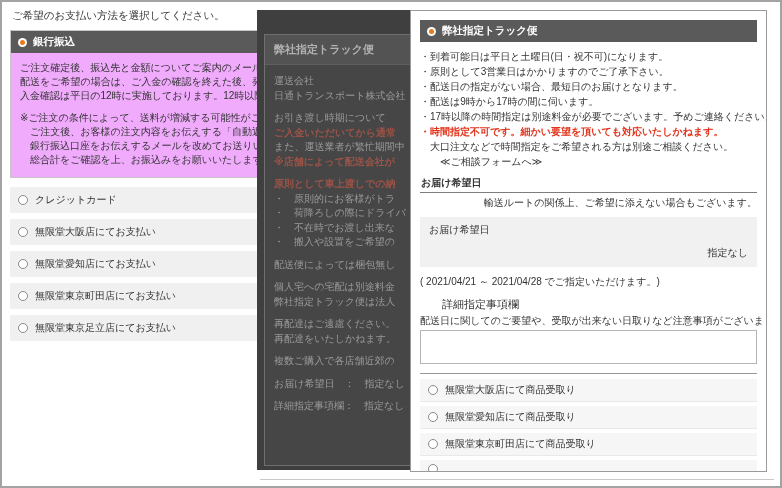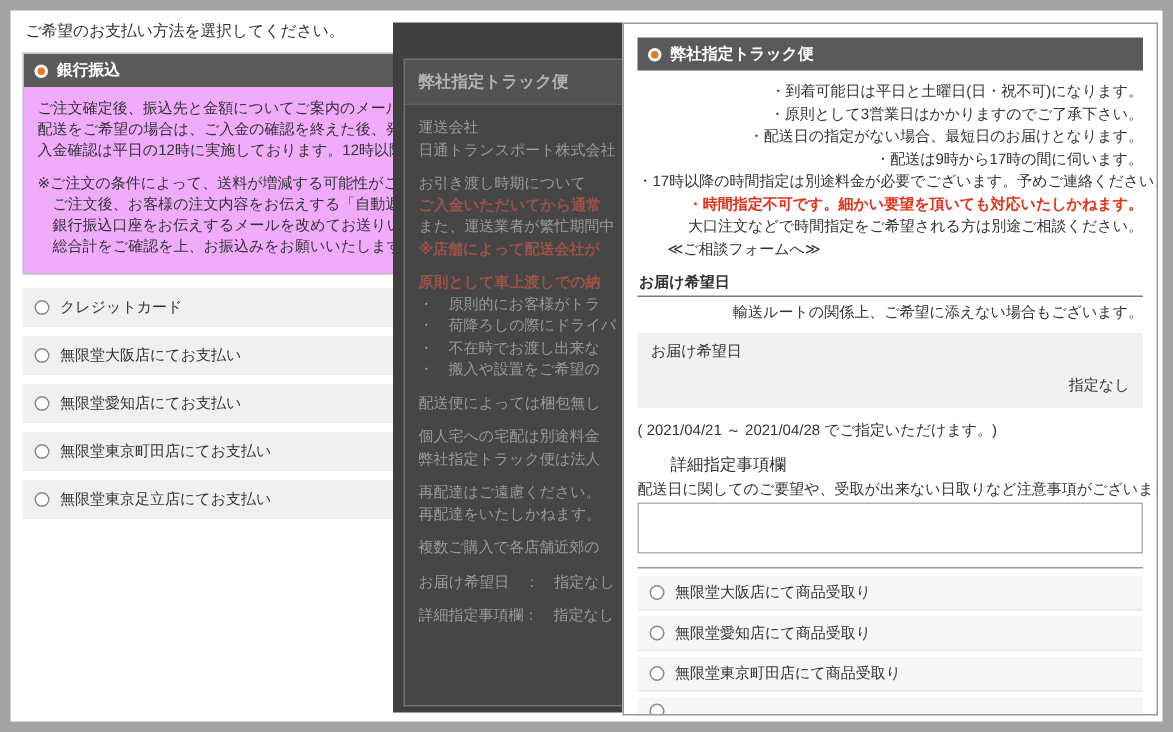--- a/index.html
+++ b/index.html
@@ -1,18 +1,18 @@
 <!DOCTYPE html>
 <html><head>
 <meta charset="utf-8">
 <style>
   html,body{margin:0;padding:0;background:#e9e9e9;}
   .page{
     position:relative;width:782px;height:488px;box-sizing:border-box;
-    border:7px solid #a3a3a3;background:#ffffff;overflow:hidden;
+    border:2px solid #a3a3a3;background:#ffffff;overflow:hidden;
     font-family:"Liberation Sans","DejaVu Sans",sans-serif;color:#333;
   }
   
   .left-panel{position:absolute;left:8px;top:4px;width:400px;z-index:1;}
   .panel-title{font-size:10.5px;color:#333;padding:3px 0 7px 2px;white-space:nowrap;}
   .bank-box{border:1px solid #c6c6c6;width:392px;background:#f0abfc;}
   .bar{background:#5a5a5a;color:#fff;font-weight:bold;font-size:10.5px;
        padding:4px 7px;display:flex;align-items:center;gap:6px;}
   .radio-on{width:9px;height:9px;border-radius:50%;background:#fff;
        display:inline-flex;align-items:center;justify-content:center;flex:0 0 auto;}
@@ -36,21 +36,21 @@
   .dim-body{padding:9px 9px;font-size:10px;color:#9a9a9a;}
   .dim-body .t-line{line-height:14.5px;min-height:14.5px;}
   .dim-body .red{color:#9c5347;font-weight:bold;}
   .dim-body .gap{min-height:8px;height:8px;}
   
   .modal{position:absolute;left:408px;top:8px;width:357px;height:462px;z-index:3;
        background:#fff;border:1px solid #9a9a9a;box-sizing:border-box;
        padding:9px 9px 0;overflow:hidden;}
   .modal .bar{padding:4px 7px;}
   .bullets{margin-top:7px;font-size:10px;}
-  .bullets .t-line{line-height:15px;min-height:15px;text-align:right;}
+  .bullets .t-line{line-height:15px;min-height:15px;}
   .modal .red{color:#e2331b;font-weight:bold;}
   .consult-link{font-size:10px;padding-left:20px;line-height:15px;white-space:nowrap;cursor:pointer;}
   .section-label{font-size:10px;font-weight:bold;margin-top:7px;padding:0 0 2px 1px;
        border-bottom:1px solid #7d7d7d;}
   .section-note{font-size:10px;margin-top:3px;white-space:nowrap;text-align:right;}
   .date-box{background:#f1f1f1;margin-top:7px;padding:6px 9px 7px;font-size:10px;}
   .date-box .field-label{line-height:14px;}
   .date-box .field-value{margin-top:9px;padding-left:5px;line-height:14px;cursor:pointer;text-align:right;}
   .date-range{font-size:10px;margin-top:8px;white-space:nowrap;}
   .details-label{font-size:11px;margin-top:8px;padding-left:22px;}

